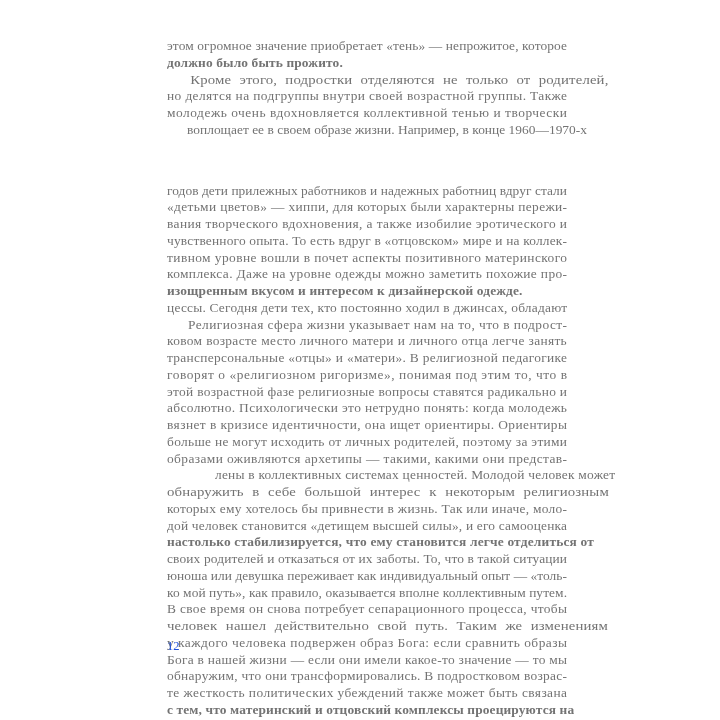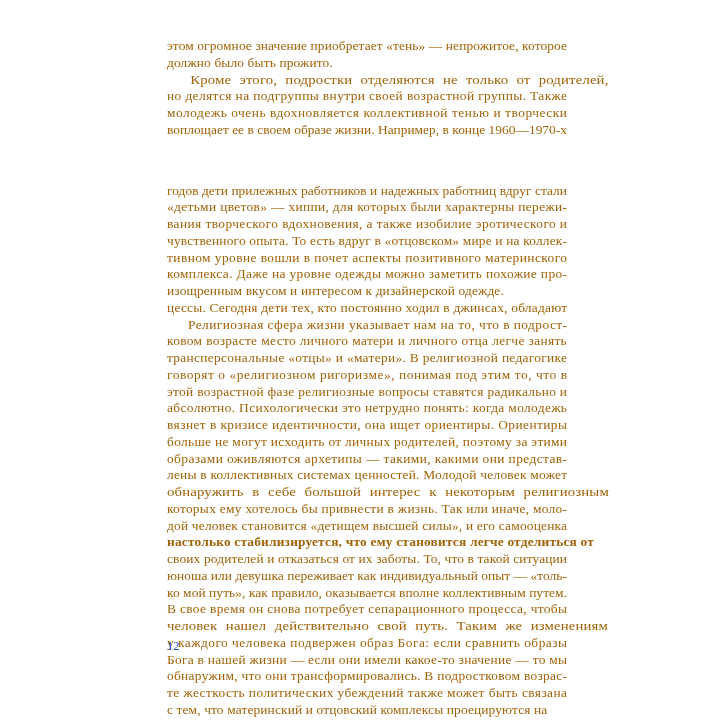--- a/index.html
+++ b/index.html
@@ -30,37 +30,38 @@
     left: 167px;
     top: 38px;
     width: 400px;
   }
 
   .para {
     margin: 0;
     font-size: 13.4px;
     line-height: 16.75px;
     letter-spacing: 0.01em;
-    color: #a16207;
+    color: #737373;
   }
 
   
   .line {
     display: block;
     width: 400px;
     text-align: justify;
     text-align-last: justify;
     white-space: nowrap;
     font-size: 13.4px;
     line-height: 16.75px;
   }
   
   .line.last {
     text-align: left;
     text-align-last: left;
+    font-weight: bold;
   }
   
   .line.indent {
     text-indent: 21px;
   }
 
   #page-number {
     position: absolute;
     left: 167px;
     top: 638px;
@@ -79,42 +80,42 @@
 
     <p class="para">
       <span class="line" style="letter-spacing: 0.114px;">этом огромное значение приобретает «тень» — непрожитое, которое</span>
       <span class="line last">должно было быть прожито.</span>
     </p>
 
     <p class="para">
       <span class="line indent" style="transform: scaleX(1.1038); transform-origin: left center; display: inline-block;">Кроме этого, подростки отделяются не только от родителей,</span>
       <span class="line" style="letter-spacing: 0.394px;">но делятся на подгруппы внутри своей возрастной группы. Также</span>
       <span class="line" style="letter-spacing: 0.524px;">молодежь очень вдохновляется коллективной тенью и творчески</span>
-      <span class="line" style="letter-spacing: 0.028px;">воплощает ее в своем образе жизни. Например, в конце 1960—1970-х</span>
+      <span class="line" style="letter-spacing: 0.028px; margin-left: 20px;">воплощает ее в своем образе жизни. Например, в конце 1960—1970-х</span>
       <span class="line" style="letter-spacing: 0.057px; margin-top: 44px;">годов дети прилежных работников и надежных работниц вдруг стали</span>
       <span class="line" style="letter-spacing: 0.342px;">«детьми цветов» — хиппи, для которых были характерны пережи-</span>
       <span class="line" style="letter-spacing: 0.41px;">вания творческого вдохновения, а также изобилие эротического и</span>
       <span class="line" style="letter-spacing: 0.191px;">чувственного опыта. То есть вдруг в «отцовском» мире и на коллек-</span>
       <span class="line" style="letter-spacing: 0.432px;">тивном уровне вошли в почет аспекты позитивного материнского</span>
       <span class="line" style="letter-spacing: 0.377px;">комплекса. Даже на уровне одежды можно заметить похожие про-</span>
       <span class="line last">изощренным вкусом и интересом к дизайнерской одежде.</span>
       <span class="line" style="letter-spacing: 0.219px;">цессы. Сегодня дети тех, кто постоянно ходил в джинсах, обладают</span>
     </p>
 
     <p class="para">
       <span class="line indent" style="letter-spacing: 0.436px;">Религиозная сфера жизни указывает нам на то, что в подрост-</span>
       <span class="line" style="letter-spacing: 0.322px;">ковом возрасте место личного матери и личного отца легче занять</span>
       <span class="line" style="letter-spacing: 0.312px;">трансперсональные «отцы» и «матери». В религиозной педагогике</span>
       <span class="line" style="letter-spacing: 0.555px;">говорят о «религиозном ригоризме», понимая под этим то, что в</span>
       <span class="line" style="letter-spacing: 0.305px;">этой возрастной фазе религиозные вопросы ставятся радикально и</span>
       <span class="line" style="letter-spacing: 0.36px;">абсолютно. Психологически это нетрудно понять: когда молодежь</span>
       <span class="line" style="letter-spacing: 0.429px;">вязнет в кризисе идентичности, она ищет ориентиры. Ориентиры</span>
       <span class="line" style="letter-spacing: 0.318px;">больше не могут исходить от личных родителей, поэтому за этими</span>
       <span class="line" style="letter-spacing: 0.414px;">образами оживляются архетипы — такими, какими они представ-</span>
-      <span class="line" style="letter-spacing: 0.241px;">лены в коллективных системах ценностей. Молодой человек может</span>
+      <span class="line" style="letter-spacing: 0.241px; margin-left: 48px;">лены в коллективных системах ценностей. Молодой человек может</span>
       <span class="line" style="transform: scaleX(1.1049); transform-origin: left center; display: inline-block;">обнаружить в себе большой интерес к некоторым религиозным</span>
       <span class="line" style="letter-spacing: 0.289px;">которых ему хотелось бы привнести в жизнь. Так или иначе, моло-</span>
       <span class="line" style="letter-spacing: 0.202px;">дой человек становится «детищем высшей силы», и его самооценка</span>
       <span class="line" style="letter-spacing: 0.184px; font-weight: bold;">настолько стабилизируется, что ему становится легче отделиться от</span>
       <span class="line" style="letter-spacing: 0.138px;">своих родителей и отказаться от их заботы. То, что в такой ситуации</span>
       <span class="line" style="letter-spacing: 0.064px;">юноша или девушка переживает как индивидуальный опыт — «толь-</span>
       <span class="line" style="letter-spacing: 0.08px;">ко мой путь», как правило, оказывается вполне коллективным путем.</span>
       <span class="line" style="letter-spacing: 0.345px;">В свое время он снова потребует сепарационного процесса, чтобы</span>
       <span class="line" style="transform: scaleX(1.1025); transform-origin: left center; display: inline-block;">человек нашел действительно свой путь. Таким же изменениям</span>
       <span class="line" style="letter-spacing: 0.486px;">у каждого человека подвержен образ Бога: если сравнить образы</span>

